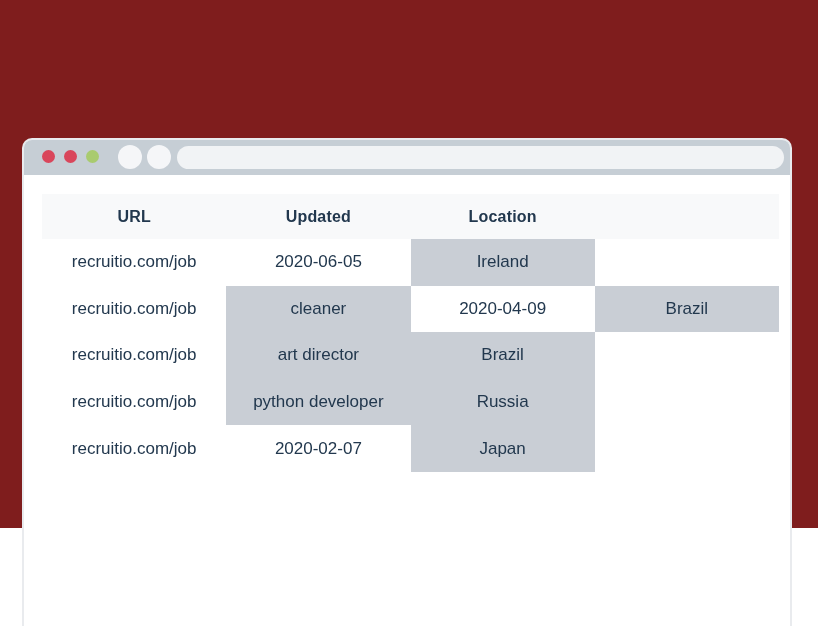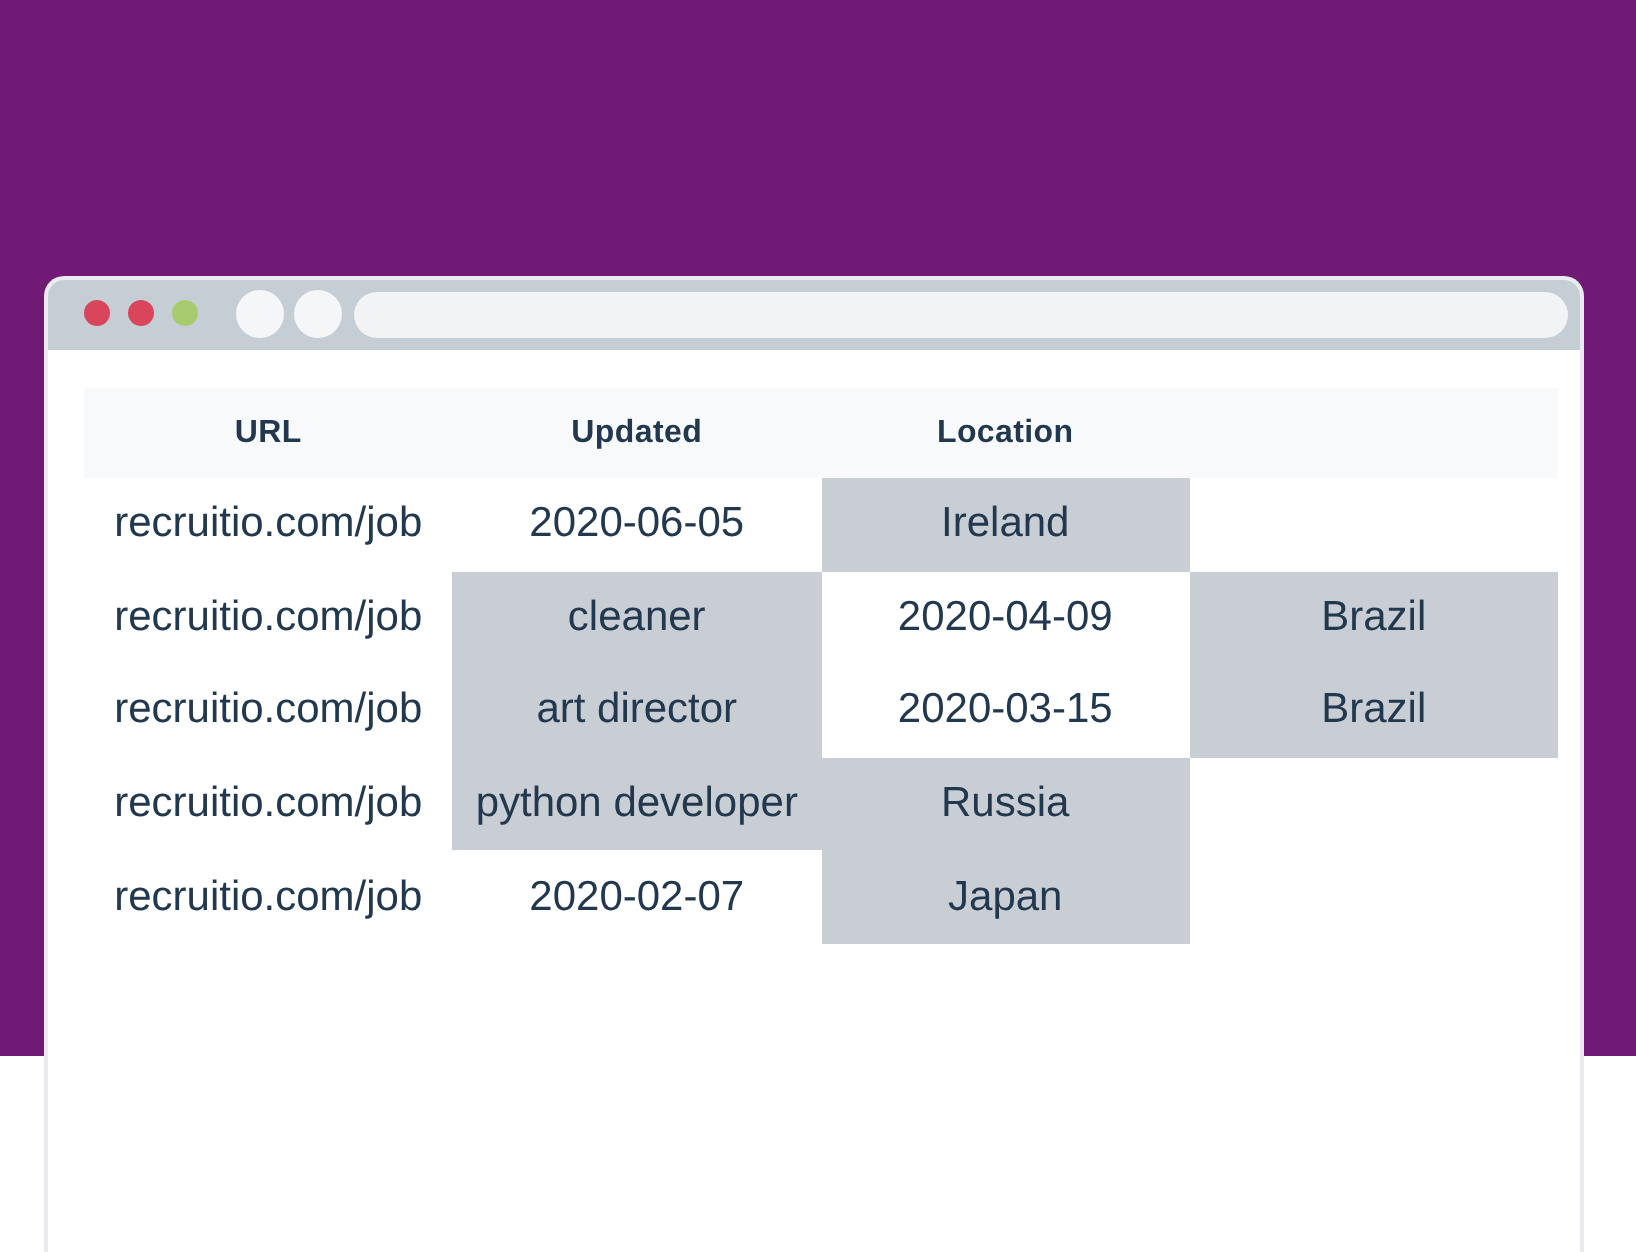--- a/index.html
+++ b/index.html
@@ -7,21 +7,21 @@
     --dot-red:#d9465b;
     --dot-green:#a9cb6f;
     --column-highlight:#c9ced5;
     --header-row-bg:#f8f9fa;
     --text:#22384e;
     --address-bar-bg:#f1f3f5;
   }
   *{margin:0;padding:0;box-sizing:border-box;}
   html,body{width:818px;height:626px;background:#ffffff;overflow:hidden;
     font-family:"Liberation Sans","DejaVu Sans",sans-serif;}
-  .stage{position:relative;width:818px;height:528px;background:#701a75;}
+  .stage{position:relative;width:818px;height:528px;background:#7f1d1d;}
 
   
   .window{
     position:absolute;left:22px;top:138px;width:770px;height:488px;
     background:#ffffff;border:2px solid #e9ebee;border-bottom:none;
     border-radius:10px 10px 0 0;
   }
   .chrome{
     position:absolute;left:0;top:0;right:0;height:35px;
     background:var(--chrome-bar);border-radius:8px 8px 0 0;
@@ -48,21 +48,21 @@
   .t-row{display:grid;grid-template-columns:repeat(4,1fr);}
   .t-head{
     background:var(--header-row-bg);height:45px;
   }
   .t-head .cell{
     font-weight:bold;font-size:16px;letter-spacing:.2px;
   }
   .t-body .t-row{height:46.6px;}
   .cell{
     display:flex;align-items:center;justify-content:center;
-    font-size:21px;white-space:nowrap;
+    font-size:17px;white-space:nowrap;
   }
   .t-body .cell.shaded{background:var(--column-highlight);}
 </style>
 </head>
 <body>
 
 <div class="stage">
   <div class="window">
 
     <div class="chrome">
@@ -91,21 +91,20 @@
         <div class="t-row">
           <div class="cell">recruitio.com/job</div>
           <div class="cell shaded">cleaner</div>
           <div class="cell">2020-04-09</div>
           <div class="cell shaded">Brazil</div>
         </div>
 
         <div class="t-row">
           <div class="cell">recruitio.com/job</div>
           <div class="cell shaded">art director</div>
-          <div class="cell">2020-03-15</div>
           <div class="cell shaded">Brazil</div>
         </div>
 
         <div class="t-row">
           <div class="cell">recruitio.com/job</div>
           <div class="cell shaded">python developer</div>
           <div class="cell shaded">Russia</div>
         </div>
 
         <div class="t-row">

